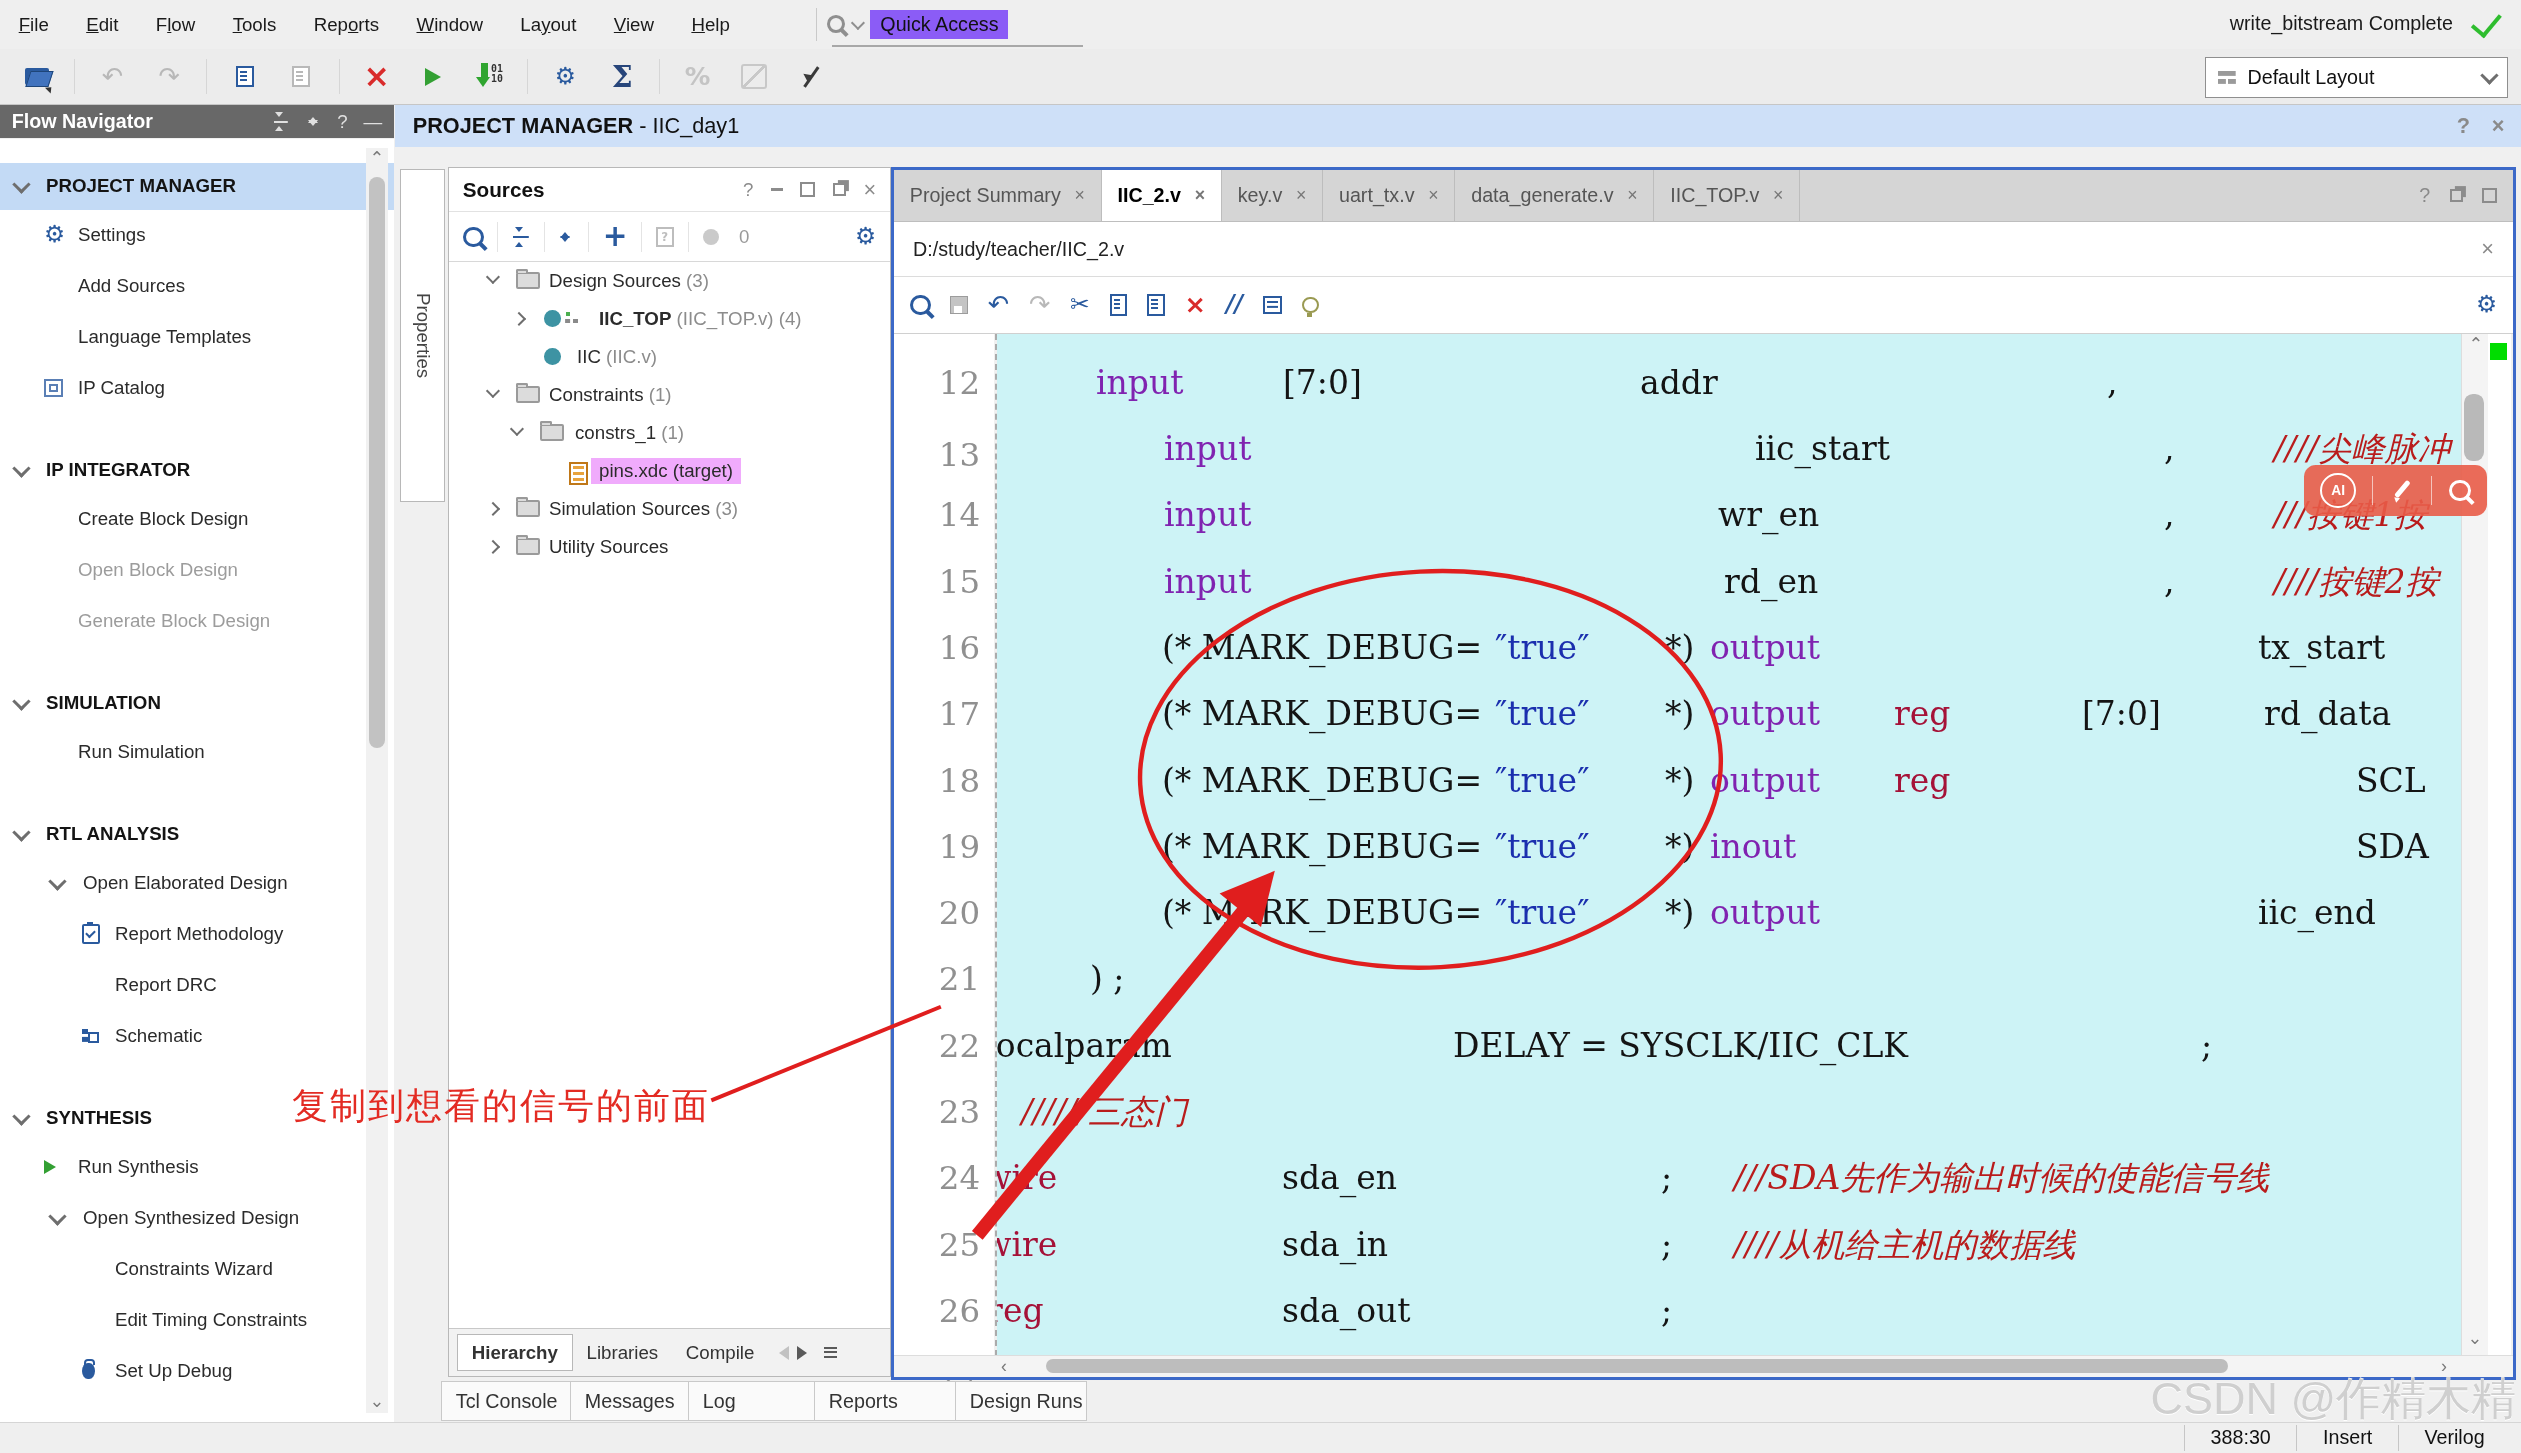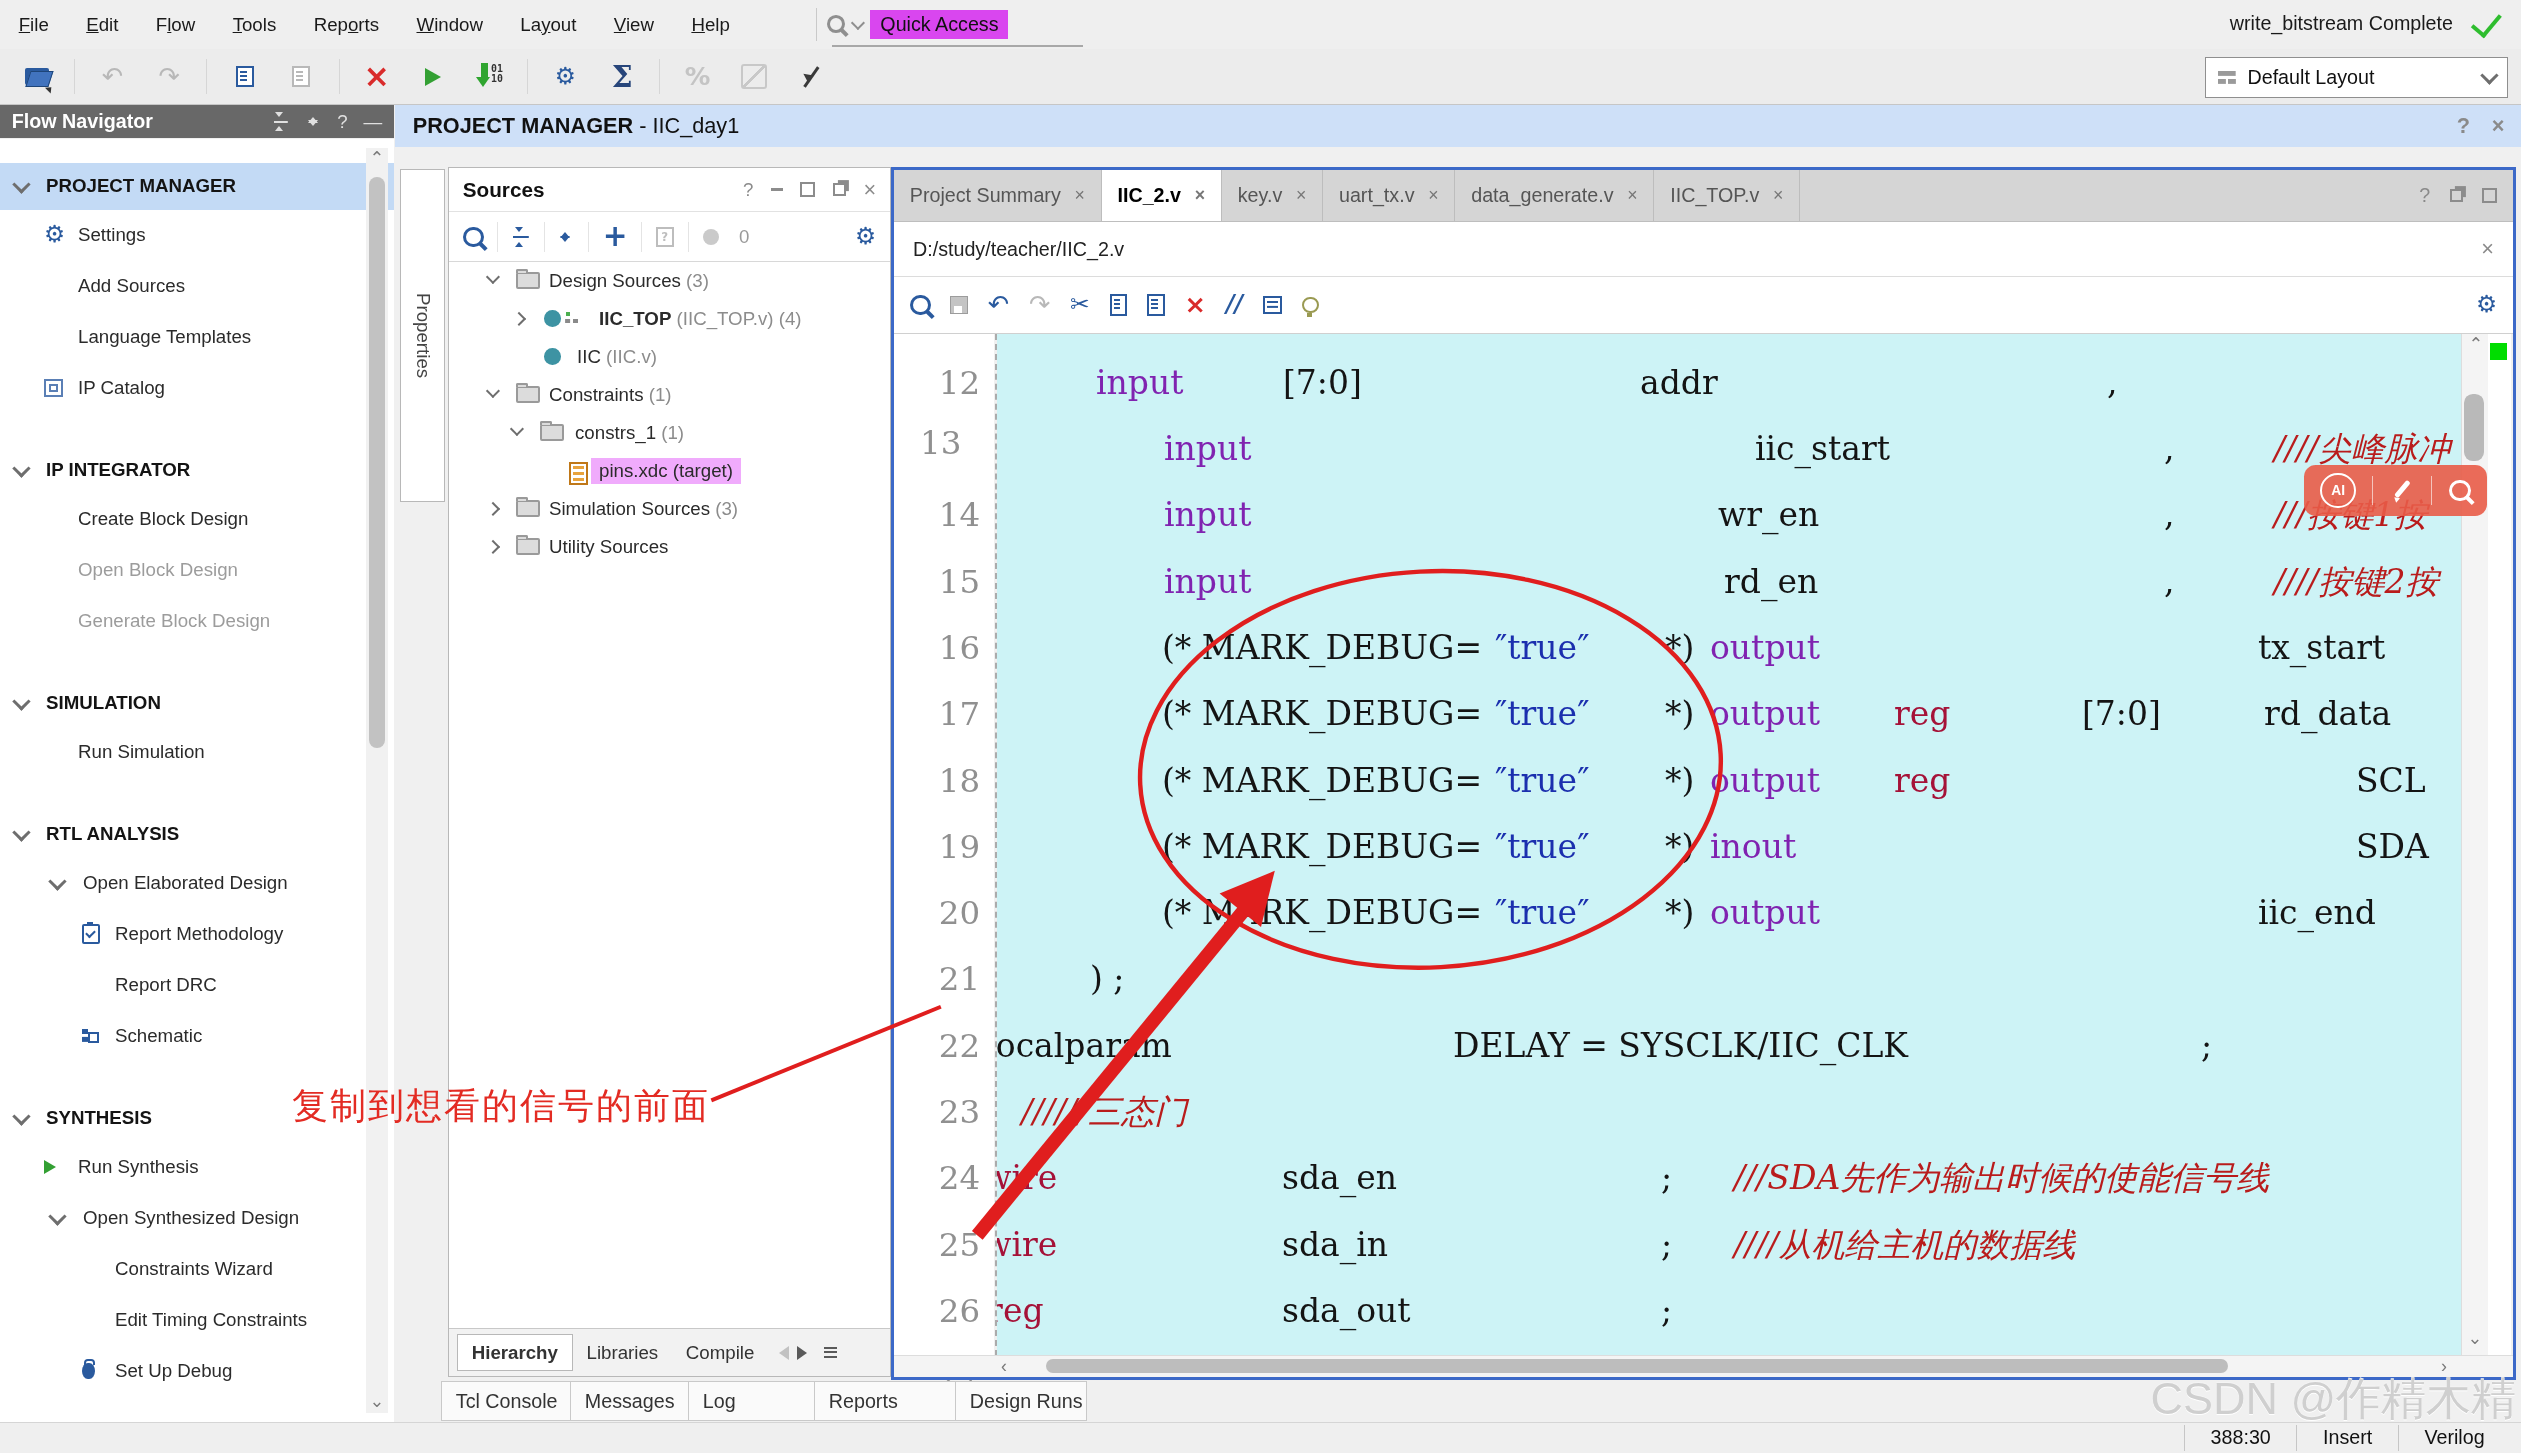--- a/index.html
+++ b/index.html
@@ -4,21 +4,21 @@
 <style>
   html,body{margin:0;padding:0;background:#EFEFEF;font-family:"Liberation Sans",sans-serif;}
   #app{position:relative;width:2522px;height:1454px;overflow:hidden;background:#F0F0F0;}
   .abs{position:absolute;}
   
   #menubar{left:0;top:0;width:2522px;height:49px;background:#EFEFEF;display:flex;align-items:center;}
   .menu-item{padding:0 18.7px;font-size:18.7px;color:#1A1A1A;cursor:default;}
   .menu-item u{text-decoration:underline;}
   #qa-sep{left:816px;top:7.9px;width:1px;height:33px;background:#C9C9C9;}
   #qa-wrap{left:827px;top:5.9px;height:37px;display:flex;align-items:center;gap:7.9px;}
-  #qa-text{background:#d946ef;padding:3px 9.9px;font-size:19.7px;color:#111;}
+  #qa-text{background:#8b5cf6;padding:3px 9.9px;font-size:19.7px;color:#111;}
   #qa-underline{left:832px;top:45px;width:251px;height:2px;background:#A8A8A8;}
   #flow-status{right:69px;top:11.8px;font-size:19.7px;color:#1A1A1A;}
   .checkmark{width:12.8px;height:23.6px;border-right:4.9px solid #2EBD2E;border-bottom:4.9px solid #2EBD2E;transform:rotate(40deg);}
   #topcheck{right:27.6px;top:7.9px;}
   #toolbar{left:0;top:49px;width:2522px;height:56px;background:#ECECEC;border-bottom:1px solid #C6C6C6;display:flex;align-items:center;gap:17.7px;padding-left:17.7px;box-sizing:border-box;}
   .tbsep{width:1px;height:35px;background:#D6D6D6;}
   .tbtn{display:flex;align-items:center;justify-content:center;width:39px;height:39px;}
   #layout-combo{right:13.8px;top:57px;width:303px;height:41px;background:#FFF;border:1px solid #8F8F8F;display:flex;align-items:center;padding:0 11.8px;box-sizing:border-box;gap:11.8px;}
   #layout-combo .lbl{font-size:19.7px;color:#111;flex:1;}
   .gridic{width:17.7px;height:13.8px;background:linear-gradient(#9A9A9A,#9A9A9A) 0 0/17.7px 4.9px no-repeat,linear-gradient(#9A9A9A,#9A9A9A) 0 8.9px/7.9px 4.9px no-repeat,linear-gradient(#9A9A9A,#9A9A9A) 9.9px 8.9px/7.9px 4.9px no-repeat;}
@@ -533,21 +533,21 @@
     <span class="ic docic"></span>
     <span class="xred" style="font-size:25.6px">×</span>
     <span class="slashes">//</span>
     <span class="ic blockic"></span>
     <span class="ic bulb"></span>
     <span class="sp"></span>
     <span class="gearic">⚙</span>
   </div>
   <div id="gutter" class="abs">
       <div class="lnum" style="top: 15.8px;">12</div>
-      <div class="lnum" style="top: 76px; text-align: center;">13</div>
+      <div class="lnum" style="top: 88px;">13</div>
       <div class="lnum" style="top: 148px;">14</div>
       <div class="lnum" style="top: 215px;">15</div>
       <div class="lnum" style="top: 281px;">16</div>
       <div class="lnum" style="top: 347px;">17</div>
       <div class="lnum" style="top: 414px;">18</div>
       <div class="lnum" style="top: 480px;">19</div>
       <div class="lnum" style="top: 546px;">20</div>
       <div class="lnum" style="top: 612px;">21</div>
       <div class="lnum" style="top: 679px;">22</div>
       <div class="lnum" style="top: 745px;">23</div>

